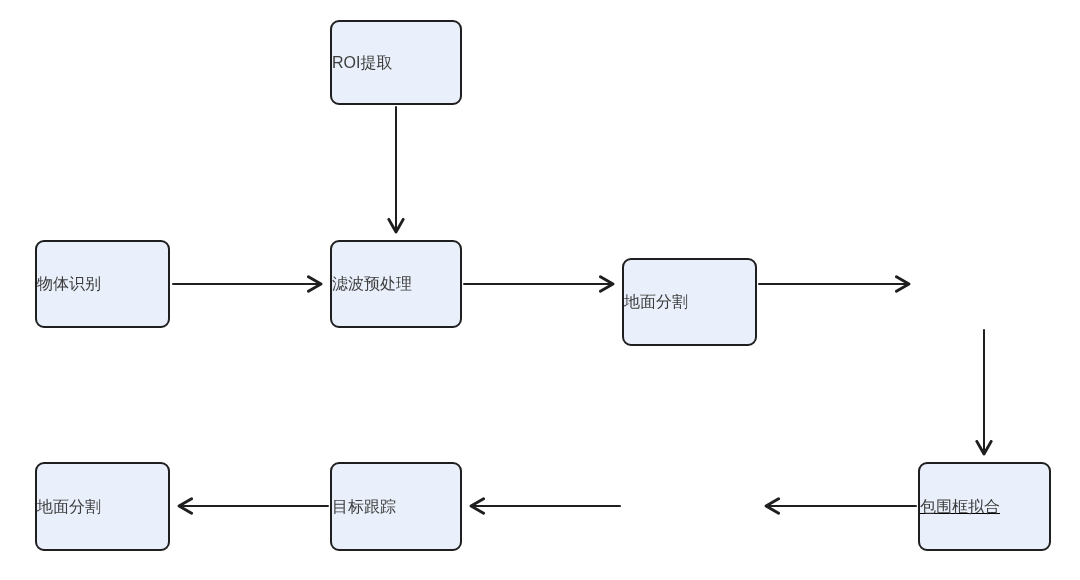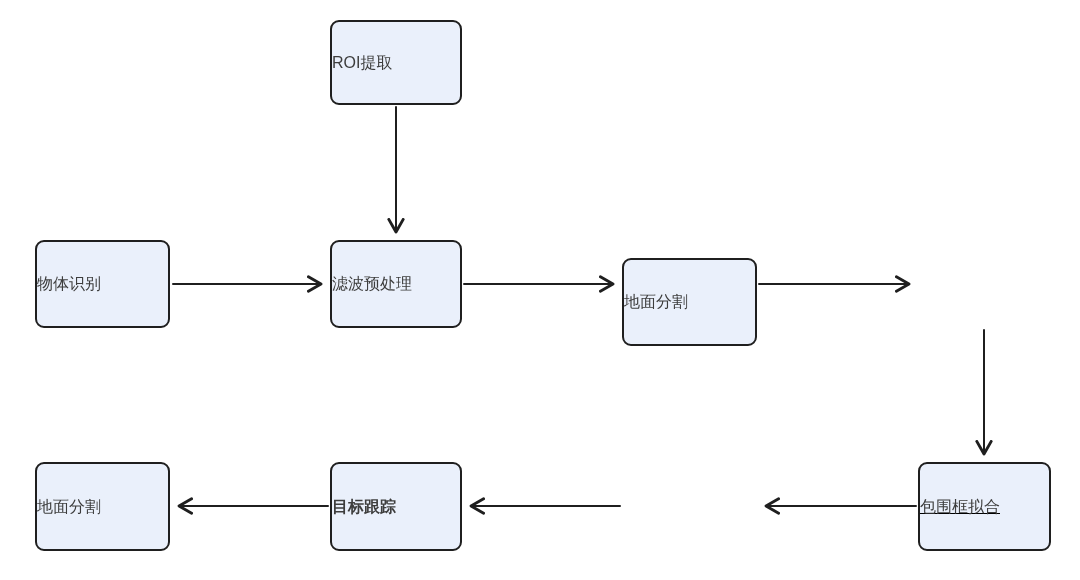--- a/index.html
+++ b/index.html
@@ -78,21 +78,21 @@
   <div class="node" style="left:622px; top:258px; width:135px; height:88px;">
     <span>地面分割</span>
   </div>
 
 
   <div class="node" style="left:918px; top:462px; width:133px; height:89px;text-decoration:underline;">
     <span>包围框拟合</span>
   </div>
 
 
-  <div class="node" style="left:330px; top:462px; width:132px; height:89px;font-weight:bold;">
+  <div class="node" style="left:330px; top:462px; width:132px; height:89px;">
     <span>目标跟踪</span>
   </div>
 
   <div class="node" style="left:35px; top:462px; width:135px; height:89px;">
     <span>地面分割</span>
   </div>
 
 </div>
 
 </body></html>

